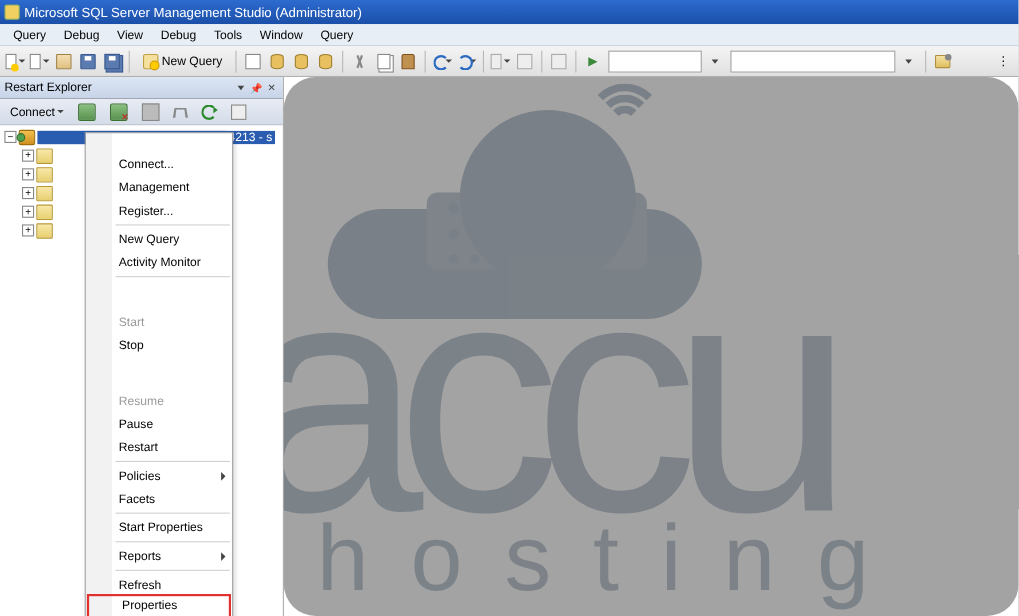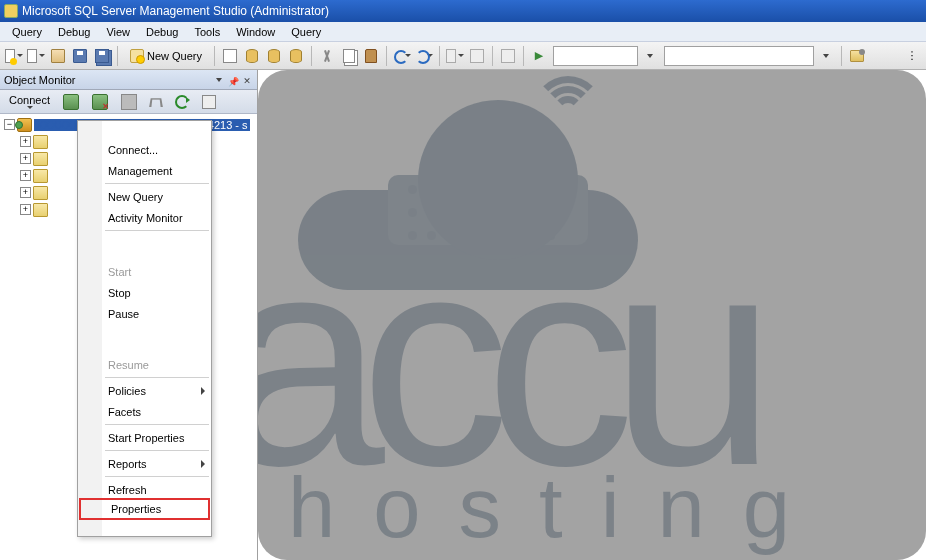--- a/index.html
+++ b/index.html
@@ -55,21 +55,21 @@
   .object-explorer { width: 258px; background:#f4f4f4; border-right:1px solid #a0a0a0; display:flex; flex-direction:column; }
   .pane-header { height:20px; background:linear-gradient(#dce6f4,#c8d4e8); border-bottom:1px solid #a0a8b8; display:flex;align-items:center;padding:0 4px;justify-content:space-between;}
   .pane-header .right { display:flex;gap:2px;align-items:center;}
   .pane-header .icn{width:12px;height:12px;display:flex;align-items:center;justify-content:center;color:#444;}
   .tri{width:0;height:0;border-left:3px solid transparent;border-right:3px solid transparent;border-top:4px solid #444;}
   .pin{width:10px;height:10px;}
   .pin::before{content:"📌";font-size:9px;line-height:9px;}
   .clx::before{content:"✕";font-size:9px;}
 
   .oe-toolbar{height:24px;background:linear-gradient(#e8ecf4,#d4dce8);border-bottom:1px solid #b0b8c8;display:flex;align-items:center;padding:0 4px;gap:3px;}
-  .oe-btn{display:flex;align-items:center;padding:1px 4px;border:1px solid transparent;border-radius:2px;cursor:default;flex-direction:column;}
+  .oe-btn{display:flex;align-items:center;padding:1px 4px;border:1px solid transparent;border-radius:2px;cursor:default;}
   .oe-btn .chev{margin-left:2px;width:0;height:0;border-left:3px solid transparent;border-right:3px solid transparent;border-top:3px solid #444;}
   .oe-ic{width:16px;height:16px;}
   .oe-ic.srv{background:linear-gradient(#8ac080,#5a9050);border:1px solid #3a7030;border-radius:2px;}
   .oe-ic.srvx{background:linear-gradient(#8ac080,#5a9050);border:1px solid #3a7030;border-radius:2px;position:relative;}
   .oe-ic.srvx::after{content:"✕";position:absolute;right:-2px;bottom:-2px;color:#c03030;font-size:8px;font-weight:bold;}
   .oe-ic.stop{background:#bbb;border:1px solid #888;}
   .oe-ic.filt{border:2px solid #888;border-bottom:none;width:12px;height:10px;transform:perspective(20px) rotateX(30deg);}
   .oe-ic.ref{width:14px;height:14px;border:2px solid #2a8a2a;border-radius:50%;border-right-color:transparent;position:relative;}
   .oe-ic.ref::after{content:"";position:absolute;right:-3px;top:0;width:0;height:0;border-left:4px solid #2a8a2a;border-top:3px solid transparent;border-bottom:3px solid transparent;}
   .oe-ic.ref2{width:14px;height:14px;background:#eee;border:1px solid #888;}
@@ -205,21 +205,21 @@
       <span class="ic ic-folder ic-cfg" style="position:relative"></span>
     </div>
   <div style="margin-left:auto"></div>
   <div class="tbtn">⋮</div>
 </div>
 
 <div class="main">
 
   <div class="object-explorer">
     <div class="pane-header">
-      <span>Object Monitor</span>
+      <span>Restart Explorer</span>
       <div class="right">
         <div class="icn">
             <span class="tri"></span>
           </div>
         <div class="icn">
             <span class="pin"></span>
           </div>
         <div class="icn">
             <span class="clx"></span>
           </div>
@@ -317,28 +317,30 @@
           </div>
       </div>
       <div class="wm-txt" style="bottom:10px;font-size:85px;letter-spacing:38px;">hosting</div>
     </div>
   </div>
 </div>
 
 <div class="ctx">
   <div class="ctx-item">Connect...</div>
   <div class="ctx-item">Management</div>
+  <div class="ctx-item">Register...</div>
   <div class="ctx-sep"></div>
   <div class="ctx-item">New Query</div>
   <div class="ctx-item">Activity Monitor</div>
   <div class="ctx-sep"></div>
   <div class="ctx-item disabled">Start</div>
   <div class="ctx-item">Stop</div>
+  <div class="ctx-item disabled">Resume</div>
   <div class="ctx-item">Pause</div>
-  <div class="ctx-item disabled">Resume</div>
+  <div class="ctx-item">Restart</div>
   <div class="ctx-sep"></div>
   <div class="ctx-item arrow">Policies</div>
   <div class="ctx-item">Facets</div>
   <div class="ctx-sep"></div>
   <div class="ctx-item">Start Properties</div>
   <div class="ctx-sep"></div>
   <div class="ctx-item arrow">Reports</div>
   <div class="ctx-sep"></div>
   <div class="ctx-item">Refresh</div>
   <div class="ctx-item highlight-box">Properties</div>

